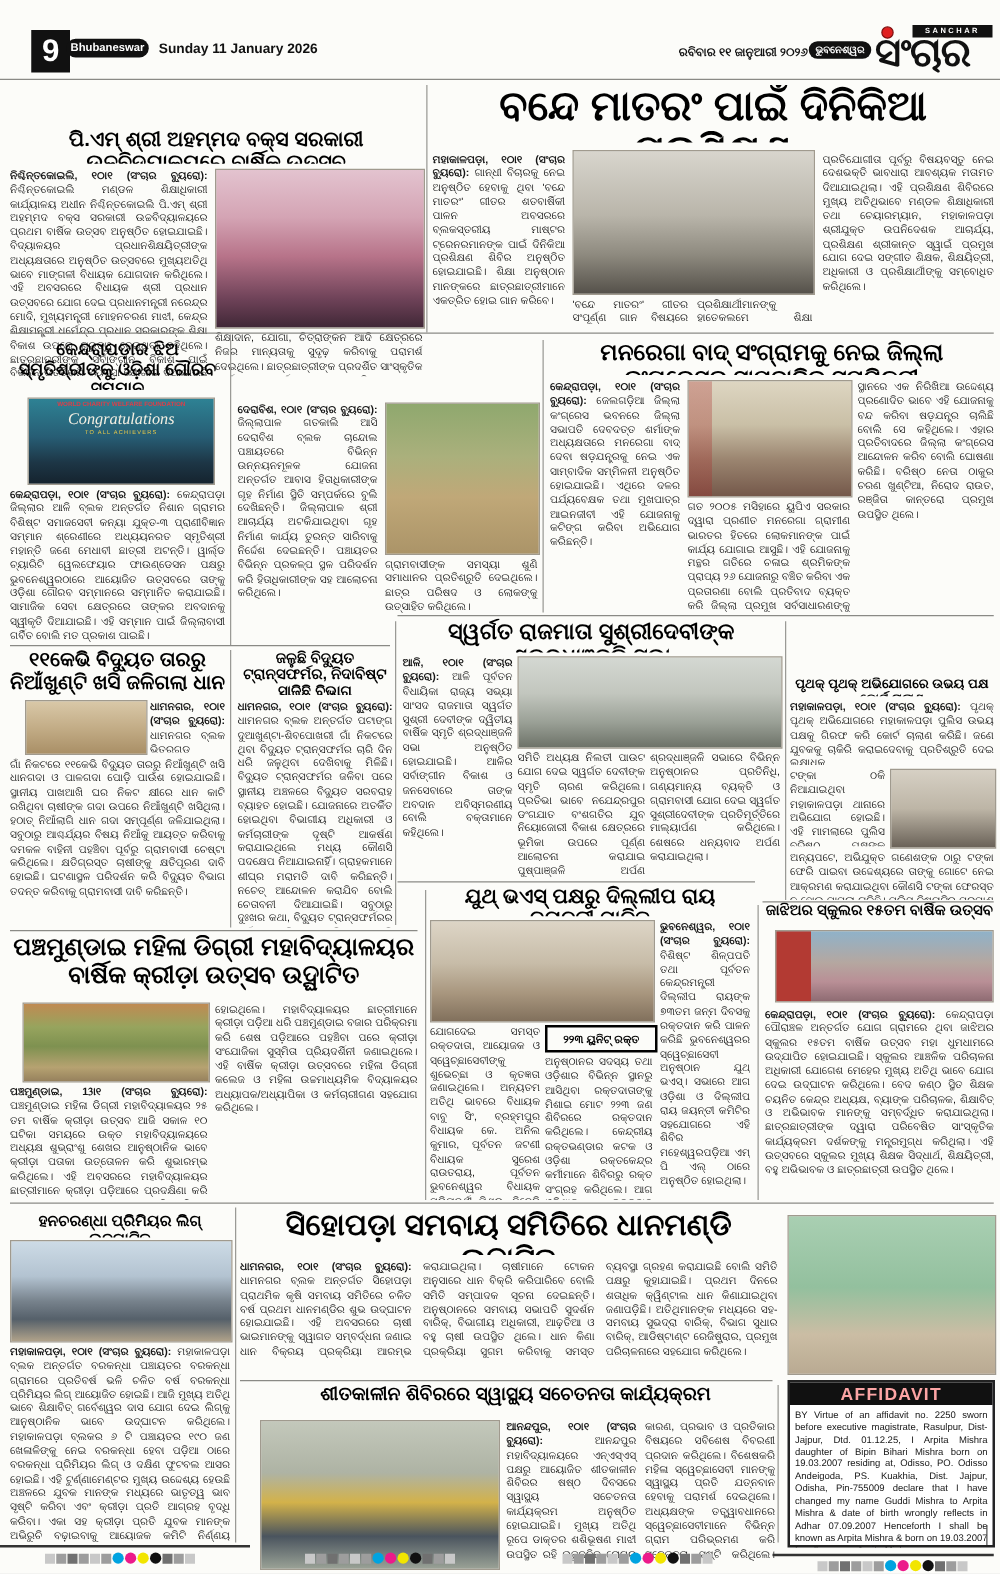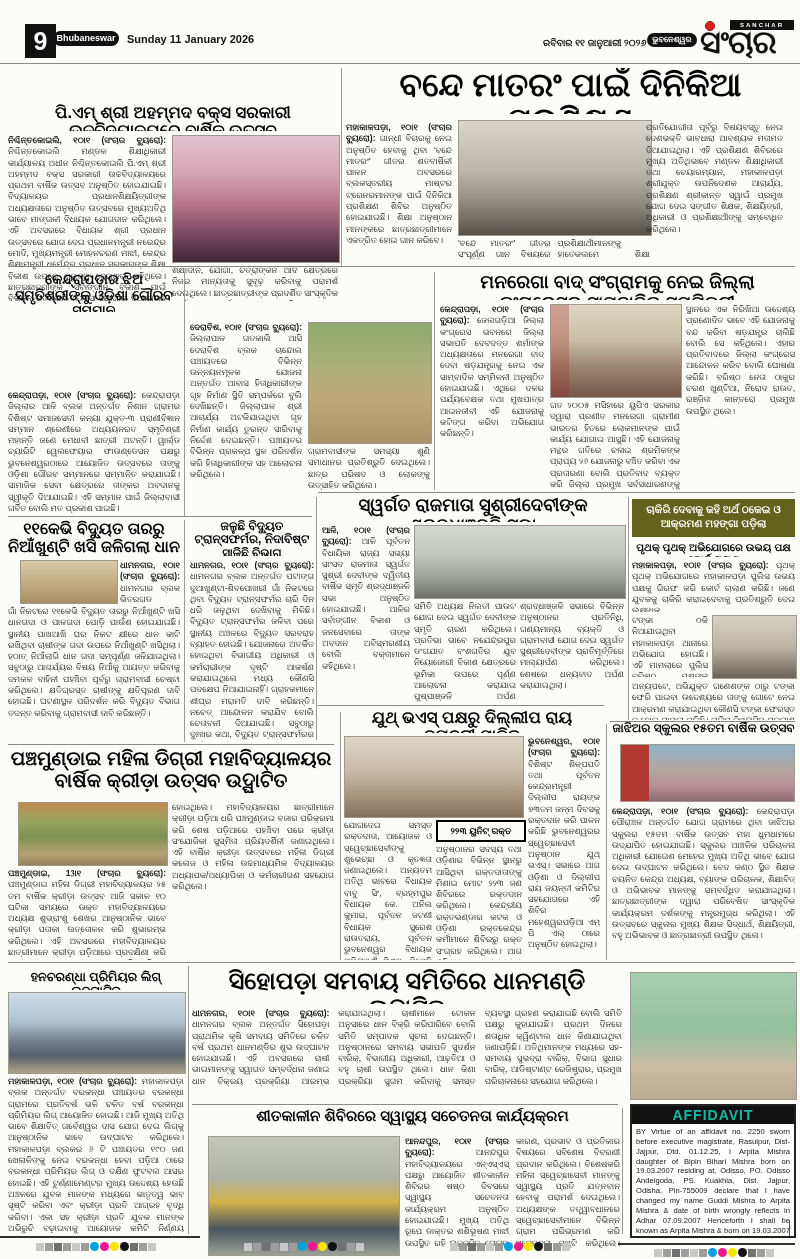--- a/index.html
+++ b/index.html
@@ -55,27 +55,32 @@
   </div>
   <div class="vr" style="left:341px;top:68px;height:198px;"></div>
 
   <div class="art" style="left:346px;top:68px;width:449px;height:198px;">
     <div class="hl" style="font-size:33px;height:46px;line-height:1.05;">ବନ୍ଦେ ମାତରଂ ପାଇଁ ଦିନିକିଆ ପ୍ରଶିକ୍ଷଣ</div>
     <div class="ph" style="left:112px;top:52px;width:192px;height:114px;background:linear-gradient(180deg,#d8d5cd 0%,#b9b5aa 45%,#8f8b80 72%,#55514a 100%);"></div>
     <div class="bt abs" style="left:0;top:54px;width:106px;height:144px;">
       <span class="dl">ମହାକାଳପଡ଼ା, ୧୦ା୧ (ସଂଚାର ବ୍ୟୁରୋ):</span>
       <span>ଗାନ୍ଧୀ ବିଚାରକୁ ନେଇ ଅନୁଷ୍ଠିତ ହେବାକୁ ଥିବା 'ବନ୍ଦେ ମାତରଂ' ଗୀତର ଶତବାର୍ଷିକୀ ପାଳନ ଅବସରରେ ବ୍ଲକସ୍ତରୀୟ ମାଷ୍ଟର ଟ୍ରେନରମାନଙ୍କ ପାଇଁ ଦିନିକିଆ ପ୍ରଶିକ୍ଷଣ ଶିବିର ଅନୁଷ୍ଠିତ ହୋଇଯାଇଛି। ଶିକ୍ଷା ଅନୁଷ୍ଠାନ ମାନଙ୍କରେ ଛାତ୍ରଛାତ୍ରୀମାନେ ଏକତ୍ରିତ ହୋଇ ଗାନ କରିବେ।</span>
     </div>
-    <div class="bt abs" style="left:300px;top:54px;width:137px;height:144px;">ପ୍ରତିଯୋଗୀତା ପୂର୍ବରୁ ବିଷୟବସ୍ତୁ ନେଇ ଦେଶଭକ୍ତି ଭାବଧାରା ଆବଶ୍ୟକ ମତାମତ ଦିଆଯାଇଥିଲା। ଏହି ପ୍ରଶିକ୍ଷଣ ଶିବିରରେ ମୁଖ୍ୟ ଅତିଥିଭାବେ ମଣ୍ଡଳ ଶିକ୍ଷାଧିକାରୀ ତଥା ଚେୟାରମ୍ୟାନ, ମହାକାଳପଡ଼ା ଶ୍ରୀଯୁକ୍ତ ଉପନିଦେଶକ ଆଚାର୍ଯ୍ୟ, ପ୍ରଶିକ୍ଷଣ ଶ୍ରୀକାନ୍ତ ସ୍ୱାଇଁ ପ୍ରମୁଖ ଯୋଗ ଦେଇ ସଙ୍ଗୀତ ଶିକ୍ଷକ, ଶିକ୍ଷୟିତ୍ରୀ, ଅଧିକାରୀ ଓ ପ୍ରଶିକ୍ଷାର୍ଥୀଙ୍କୁ ସମ୍ବୋଧିତ କରିଥିଲେ।</div>
+    <div class="bt abs" style="left:312px;top:54px;width:137px;height:144px;">ପ୍ରତିଯୋଗୀତା ପୂର୍ବରୁ ବିଷୟବସ୍ତୁ ନେଇ ଦେଶଭକ୍ତି ଭାବଧାରା ଆବଶ୍ୟକ ମତାମତ ଦିଆଯାଇଥିଲା। ଏହି ପ୍ରଶିକ୍ଷଣ ଶିବିରରେ ମୁଖ୍ୟ ଅତିଥିଭାବେ ମଣ୍ଡଳ ଶିକ୍ଷାଧିକାରୀ ତଥା ଚେୟାରମ୍ୟାନ, ମହାକାଳପଡ଼ା ଶ୍ରୀଯୁକ୍ତ ଉପନିଦେଶକ ଆଚାର୍ଯ୍ୟ, ପ୍ରଶିକ୍ଷଣ ଶ୍ରୀକାନ୍ତ ସ୍ୱାଇଁ ପ୍ରମୁଖ ଯୋଗ ଦେଇ ସଙ୍ଗୀତ ଶିକ୍ଷକ, ଶିକ୍ଷୟିତ୍ରୀ, ଅଧିକାରୀ ଓ ପ୍ରଶିକ୍ଷାର୍ଥୀଙ୍କୁ ସମ୍ବୋଧିତ କରିଥିଲେ।</div>
     <div class="bt abs cols2" style="left:112px;top:170px;width:192px;height:28px;">'ବନ୍ଦେ ମାତରଂ' ଗୀତର ସଂପୂର୍ଣ୍ଣ ଗାନ ବିଷୟରେ ପ୍ରଶିକ୍ଷାର୍ଥୀମାନଙ୍କୁ ହାତେକଲମେ ଶିକ୍ଷା ଦିଆଯାଇଥିଲା ଏବଂ ବିଦ୍ୟାଳୟସ୍ତରରେ କାର୍ଯ୍ୟକାରୀ କରିବାକୁ ପରାମର୍ଶ ଦିଆଯାଇଥିଲା।</div>
   </div>
   <div class="hr" style="left:8px;top:266px;width:787px;"></div>
 
   <div class="art" style="left:8px;top:272px;width:172px;height:244px;">
     <div class="hl" style="font-size:14px;height:40px;">କେନ୍ଦ୍ରାପଡ଼ାର ଝିଅ ସ୍ମୃତିଶ୍ରୀଙ୍କୁ ଓଡ଼ିଶା ଗୌରବ ସମ୍ମାନ</div>
+    <div class="ph" style="left:14px;top:46px;width:148px;height:68px;background:linear-gradient(180deg,#2e8294 0%,#275d74 45%,#1d3646 75%,#15232e 100%);">
+      <div class="abs" style="left:0;top:2px;width:148px;text-align:center;font-size:5px;color:#d9404a;font-weight:bold;">WORLD CHARITY WELFARE FOUNDATION</div>
+      <div class="abs" style="left:0;top:8px;width:148px;text-align:center;font-size:13px;color:#f3efe2;font-style:italic;font-family:'Liberation Serif','DejaVu Serif',serif;">Congratulations</div>
+      <div class="abs" style="left:0;top:24px;width:148px;text-align:center;font-size:4.5px;color:#e8c84a;letter-spacing:1px;">TO ALL ACHIEVERS</div>
+    </div>
     <div class="bt abs" style="left:0;top:118px;width:172px;height:126px;">
       <span class="dl">କେନ୍ଦ୍ରାପଡ଼ା, ୧୦ା୧ (ସଂଚାର ବ୍ୟୁରୋ):</span>
       <span>କେନ୍ଦ୍ରାପଡ଼ା ଜିଲ୍ଲାର ଆଳି ବ୍ଲକ ଅନ୍ତର୍ଗତ ନିଶାନ ଗ୍ରାମର ବିଶିଷ୍ଟ ସମାଜସେବୀ କନ୍ୟା ଯୁକ୍ତ-୩ ପ୍ରାଣୀବିଜ୍ଞାନ ସମ୍ମାନ ଶ୍ରେଣୀରେ ଅଧ୍ୟୟନରତ ସ୍ମୃତିଶ୍ରୀ ମହାନ୍ତି ଜଣେ ମେଧାବୀ ଛାତ୍ରୀ ଅଟନ୍ତି। ୱାର୍ଲ୍ଡ ଚ୍ୟାରିଟି ୱେଲଫେୟାର ଫାଉଣ୍ଡେସନ ପକ୍ଷରୁ ଭୁବନେଶ୍ୱରଠାରେ ଆୟୋଜିତ ଉତ୍ସବରେ ତାଙ୍କୁ ଓଡ଼ିଶା ଗୌରବ ସମ୍ମାନରେ ସମ୍ମାନିତ କରାଯାଇଛି। ସାମାଜିକ ସେବା କ୍ଷେତ୍ରରେ ତାଙ୍କର ଅବଦାନକୁ ସ୍ୱୀକୃତି ଦିଆଯାଇଛି। ଏହି ସମ୍ମାନ ପାଇଁ ଜିଲ୍ଲାବାସୀ ଗର୍ବିତ ବୋଲି ମତ ପ୍ରକାଶ ପାଇଛି।</span>
     </div>
   </div>
   <div class="vr" style="left:184px;top:272px;height:244px;"></div>
 
   <div class="art" style="left:190px;top:272px;width:240px;height:244px;">
     <div class="ph" style="left:118px;top:50px;width:122px;height:120px;background:linear-gradient(180deg,#8fa86e 0%,#aab07c 35%,#c0a878 62%,#ab9468 100%);"></div>
     <div class="bt abs" style="left:0;top:50px;width:112px;height:194px;">
@@ -125,21 +130,20 @@
     <div class="bt abs" style="left:0;top:30px;width:88px;height:178px;">
       <span class="dl">ଆଳି, ୧୦ା୧ (ସଂଚାର ବ୍ୟୁରୋ):</span>
       <span>ଆଳି ପୂର୍ବତନ ବିଧାୟିକା ରାଜ୍ୟ ସଭ୍ୟା ସାଂସଦ ରାଜମାତା ସ୍ୱର୍ଗତ ସୁଶ୍ରୀ ଦେବୀଙ୍କ ଦ୍ୱିତୀୟ ବାର୍ଷିକ ସ୍ମୃତି ଶ୍ରଦ୍ଧାଞ୍ଜଳି ସଭା ଅନୁଷ୍ଠିତ ହୋଇଯାଇଛି। ଆଳିର ସର୍ବାଙ୍ଗୀନ ବିକାଶ ଓ ଜନସେବାରେ ତାଙ୍କ ଅବଦାନ ଅବିସ୍ମରଣୀୟ ବୋଲି ବକ୍ତାମାନେ କହିଥିଲେ।</span>
     </div>
     <div class="bt abs" style="left:92px;top:106px;width:102px;height:102px;">ସମିତି ଅଧ୍ୟକ୍ଷ ନିଲତୀ ପାଉଟ ଯୋଗ ଦେଇ ସ୍ୱର୍ଗତ ଦେବୀଙ୍କ ସ୍ମୃତି ଚାରଣ କରିଥିଲେ। ପ୍ରତିଭା ଭାବେ ନଯେନ୍ଦ୍ରପୁର ଡଂଗଯାତ ବଂଶଗତିର ଯୁବ ନିୟୋଜୋରୀ ବିକାଶ କ୍ଷେତ୍ରରେ ଭୂମିକା ଉପରେ ପୂର୍ଣ୍ଣ ଆଲୋଚନା କରାଯାଇ ପୁଷ୍ପାଞ୍ଜଳି ଅର୍ପଣ କରାଯାଇଥିଲା।</div>
     <div class="bt abs" style="left:198px;top:106px;width:104px;height:102px;">ଶ୍ରଦ୍ଧାଞ୍ଜଳି ସଭାରେ ବିଭିନ୍ନ ଅନୁଷ୍ଠାନର ପ୍ରତିନିଧି, ଗଣ୍ୟମାନ୍ୟ ବ୍ୟକ୍ତି ଓ ଗ୍ରାମବାସୀ ଯୋଗ ଦେଇ ସ୍ୱର୍ଗତ ସୁଶ୍ରୀଦେବୀଙ୍କ ପ୍ରତିମୂର୍ତ୍ତିରେ ମାଲ୍ୟାର୍ପଣ କରିଥିଲେ। ଶେଷରେ ଧନ୍ୟବାଦ ଅର୍ପଣ କରାଯାଇଥିଲା।</div>
   </div>
   <div class="vr" style="left:628px;top:497px;height:223px;"></div>
 
   <div class="art" style="left:632px;top:497px;width:163px;height:223px;">
-    <div class="abs" style="left:0;top:2px;width:163px;height:38px;background:#62621c;color:#fff;font-weight:bold;font-size:10.5px;text-align:center;line-height:1.3;padding-top:4px;box-sizing:border-box;"><span>ଚାକିରି ଦେବାକୁ କହି ଅର୍ଥ ଠକେଇ ଓ ଆକ୍ରମଣ ମହଙ୍ଗା ପଡ଼ିଲା</span></div>
     <div class="hl" style="position:absolute;left:0;top:45px;width:163px;font-size:10.5px;height:15px;">ପୃଥକ୍ ପୃଥକ୍ ଅଭିଯୋଗରେ ଉଭୟ ପକ୍ଷ କୋର୍ଟ ଚାଲାଣ</div>
     <div class="bt abs" style="left:0;top:63px;width:163px;height:52px;">
       <span class="dl">ମହାକାଳପଡ଼ା, ୧୦ା୧ (ସଂଚାର ବ୍ୟୁରୋ):</span>
       <span>ପୃଥକ୍ ପୃଥକ୍ ଅଭିଯୋଗରେ ମହାକାଳପଡ଼ା ପୁଲିସ ଉଭୟ ପକ୍ଷକୁ ଗିରଫ କରି କୋର୍ଟ ଚାଲାଣ କରିଛି। ଜଣେ ଯୁବକକୁ ଚାକିରି କରାଇଦେବାକୁ ପ୍ରତିଶ୍ରୁତି ଦେଇ ଲକ୍ଷାଧିକ</span>
     </div>
     <div class="bt abs" style="left:0;top:118px;width:76px;height:62px;">ଟଙ୍କା ଠକି ନିଆଯାଇଥିବା ମହାକାଳପଡ଼ା ଥାନାରେ ଅଭିଯୋଗ ହୋଇଛି। ଏହି ମାମଲାରେ ପୁଲିସ ବରିଷ୍ଠ ପକ୍ଷଙ୍କୁ ଗିରଫ କରିଛି।</div>
     <div class="ph" style="left:80px;top:118px;width:83px;height:62px;background:linear-gradient(180deg,#d6d0c4 0%,#bdb5a6 50%,#6a6258 100%);"></div>
     <div class="bt abs" style="left:0;top:184px;width:163px;height:39px;">ଅନ୍ୟପଟେ, ଅଭିଯୁକ୍ତ ଗଣେଶଙ୍କ ଠାରୁ ଟଙ୍କା ଫେରି ପାଇବା ଉଦ୍ଦେଶ୍ୟରେ ତାଙ୍କୁ ଗୋଟେ ନେଇ ଆକ୍ରମଣ କରାଯାଇଥିବା କୌଣସି ଟଙ୍କା ଫେରସ୍ତ ନ ହୋଇ ମାମଲା ଗଡ଼ିଛି। ପୁଲିସ ବିଷୟଟିର ପ୍ରମାଣ ଅଛି ତ୍ରିପାଠୀ (୨୩) ଓ ତାଙ୍କ ପୁଅ ମନୋରଞ୍ଜନ ତ୍ରିପାଠୀ (୩୮)ଙ୍କୁ ଗିରଫ କରିଛି।</div>
   </div>
   <div class="hr" style="left:318px;top:705px;width:286px;"></div>
@@ -204,21 +208,21 @@
     <div class="hl" style="font-size:15px;height:24px;">ଶୀତକାଳୀନ ଶିବିରରେ ସ୍ୱାସ୍ଥ୍ୟ ସଚେତନତା କାର୍ଯ୍ୟକ୍ରମ</div>
     <div class="ph" style="left:3px;top:28px;width:190px;height:118px;background:linear-gradient(180deg,#c3c8bb 0%,#aeb3a4 35%,#d3b24a 55%,#4a545e 78%,#9aa296 100%);"></div>
     <div class="bt abs cols2" style="left:200px;top:28px;width:215px;height:120px;">
       <span class="dl">ଆନନ୍ଦପୁର, ୧୦ା୧ (ସଂଚାର ବ୍ୟୁରୋ):</span>
       <span>ଆନନ୍ଦପୁର ମହାବିଦ୍ୟାଳୟରେ ଏନ୍‌ଏସ୍‌ଏସ୍ ପକ୍ଷରୁ ଆୟୋଜିତ ଶୀତକାଳୀନ ଶିବିରର ଷଷ୍ଠ ଦିବସରେ ସ୍ୱାସ୍ଥ୍ୟ ସଚେତନତା କାର୍ଯ୍ୟକ୍ରମ ଅନୁଷ୍ଠିତ ହୋଇଯାଇଛି। ମୁଖ୍ୟ ଅତିଥି ରୂପେ ଡାକ୍ତର ଶଶିଭୂଷଣ ମାଝୀ ଉପସ୍ଥିତ ରହି ଋତୁଜନିତ ରୋଗର କାରଣ, ପ୍ରଭାବ ଓ ପ୍ରତିକାର ବିଷୟରେ ସବିଶେଷ ବିବରଣୀ ପ୍ରଦାନ କରିଥିଲେ। ବିଶେଷକରି ମହିଳା ସ୍ୱେଚ୍ଛାସେବୀ ମାନଙ୍କୁ ସ୍ୱାସ୍ଥ୍ୟ ପ୍ରତି ଯତ୍ନବାନ ହେବାକୁ ପରାମର୍ଶ ଦେଇଥିଲେ। ଅଧ୍ୟକ୍ଷଙ୍କ ତତ୍ତ୍ୱାବଧାନରେ ସ୍ୱେଚ୍ଛାସେବୀମାନେ ବିଭିନ୍ନ ଗ୍ରାମ ପରିଭ୍ରମଣ କରି ସଚେତନତା ସୃଷ୍ଟି କରିଥିଲେ। ଏହି କାର୍ଯ୍ୟକ୍ରମରେ ଗ୍ରାମବାସୀ ସହଯୋଗ କରିଥିଲେ।</span>
     </div>
   </div>
   <div class="vr" style="left:622px;top:1108px;height:126px;"></div>
 
   <div class="art" style="left:630px;top:1104px;width:166px;height:134px;border:2px solid #222;background:#fff;box-sizing:border-box;">
-    <div style="background:#111;color:#14b8a6;font-weight:bold;font-size:14px;text-align:center;height:18px;line-height:18px;letter-spacing:1px;"><span>AFFIDAVIT</span></div>
+    <div style="background:#111;color:#fca5a5;font-weight:bold;font-size:14px;text-align:center;height:18px;line-height:18px;letter-spacing:1px;"><span>AFFIDAVIT</span></div>
     <div class="bt" style="font-size:7.6px;line-height:1.3;padding:3px 4px;height:108px;">BY Virtue of an affidavit no. 2250 sworn before executive magistrate, Rasulpur, Dist-Jajpur, Dtd. 01.12.25, I Arpita Mishra daughter of Bipin Bihari Mishra born on 19.03.2007 residing at, Odisso, PO. Odisso Andeigoda, PS. Kuakhia, Dist. Jajpur, Odisha, Pin-755009 declare that I have changed my name Guddi Mishra to Arpita Mishra &amp; date of birth wrongly reflects in Adhar 07.09.2007 Henceforth I shall be known as Arpita Mishra &amp; born on 19.03.2007 for all purpose Arpita Mishra.</div>
   </div>
 
   <div class="abs" style="left:0;top:1236px;width:200px;height:2px;background:#333;"></div>
   <div class="abs" style="left:618px;top:1243px;width:177px;height:2px;background:#333;"></div>
   <div class="abs" style="left:789px;top:1220px;width:1px;height:16px;background:#555;"></div>
 
   <div class="regstrip" style="left:36px;top:1242px;">
     <i class="g1"></i>
       <i class="g2"></i>

